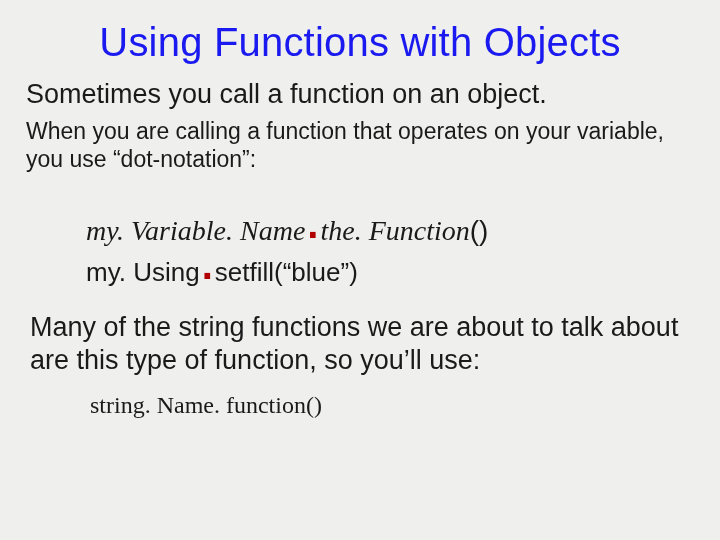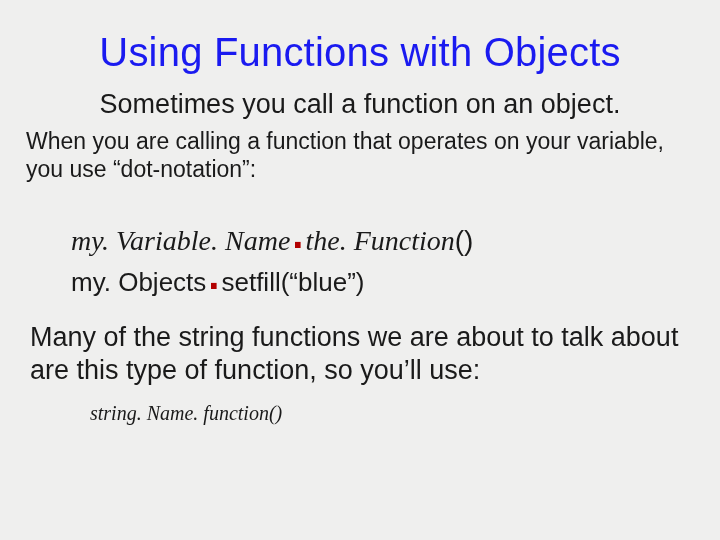--- a/index.html
+++ b/index.html
@@ -9,43 +9,42 @@
     height: 540px;
     background: #efefee;
     font-family: Arial, Helvetica, sans-serif;
     color: #1a1a1a;
     overflow: hidden;
   }
   .slide {
     box-sizing: border-box;
     width: 720px;
     height: 540px;
-    padding: 22px 26px 0 26px;
+    padding: 12px 26px 0 26px;
   }
   .title {
     color: #1a1af0;
     font-size: 40px;
     font-weight: 400;
     text-align: center;
     margin: 8px 0 14px 0;
     letter-spacing: 0.2px;
   }
   .p-lead {
     font-size: 27px;
     line-height: 1.18;
     margin: 0 0 6px 0;
-    text-align: center;
   }
   .p-sub {
     font-size: 23px;
     line-height: 1.22;
     margin: 0 0 36px 0;
   }
   .code-lines {
-    margin: 0 0 18px 45px;
+    margin: 0 0 18px 60px;
   }
   .code-line {
     font-size: 26px;
     line-height: 1.55;
   }
   .code-line.italic {
     font-family: "Times New Roman", Times, serif;
     font-style: italic;
     font-size: 28px;
   }
@@ -63,41 +62,40 @@
   .p-body {
     font-size: 27px;
     line-height: 1.24;
     margin: 12px 0 14px 4px;
   }
   .code-lines-2 {
     margin-left: 64px;
   }
   .code-line-2 {
     font-family: "Times New Roman", Times, serif;
-    font-style: italic;
-    font-size: 20px;
+    font-size: 24px;
   }
 </style>
 </head>
 <body>
 
 <div class="slide">
 
   <h1 class="title">Using Functions with Objects</h1>
 
   <p class="p-lead">Sometimes you call a function on an object.</p>
 
   <p class="p-sub">When you are calling a function that operates on your variable, you use “dot-notation”:</p>
 
   <div class="code-lines">
     <div class="code-line italic">
       <span>my. Variable. Name</span><span class="dot-red">.</span><span>the. Function</span><span style="font-family:Arial;font-style:normal;">()</span>
     </div>
     <div class="code-line">
-      <span>my. Objects</span><span class="dot-red">.</span><span>setfill(“blue”)</span>
+      <span>my. Using</span><span class="dot-red">.</span><span>setfill(“blue”)</span>
     </div>
   </div>
 
   <p class="p-body">Many of the string functions we are about to talk about are this type of function, so you’ll use:</p>
 
   <div class="code-lines-2">
     <div class="code-line-2">string. Name. function()</div>
   </div>
 
 </div>

